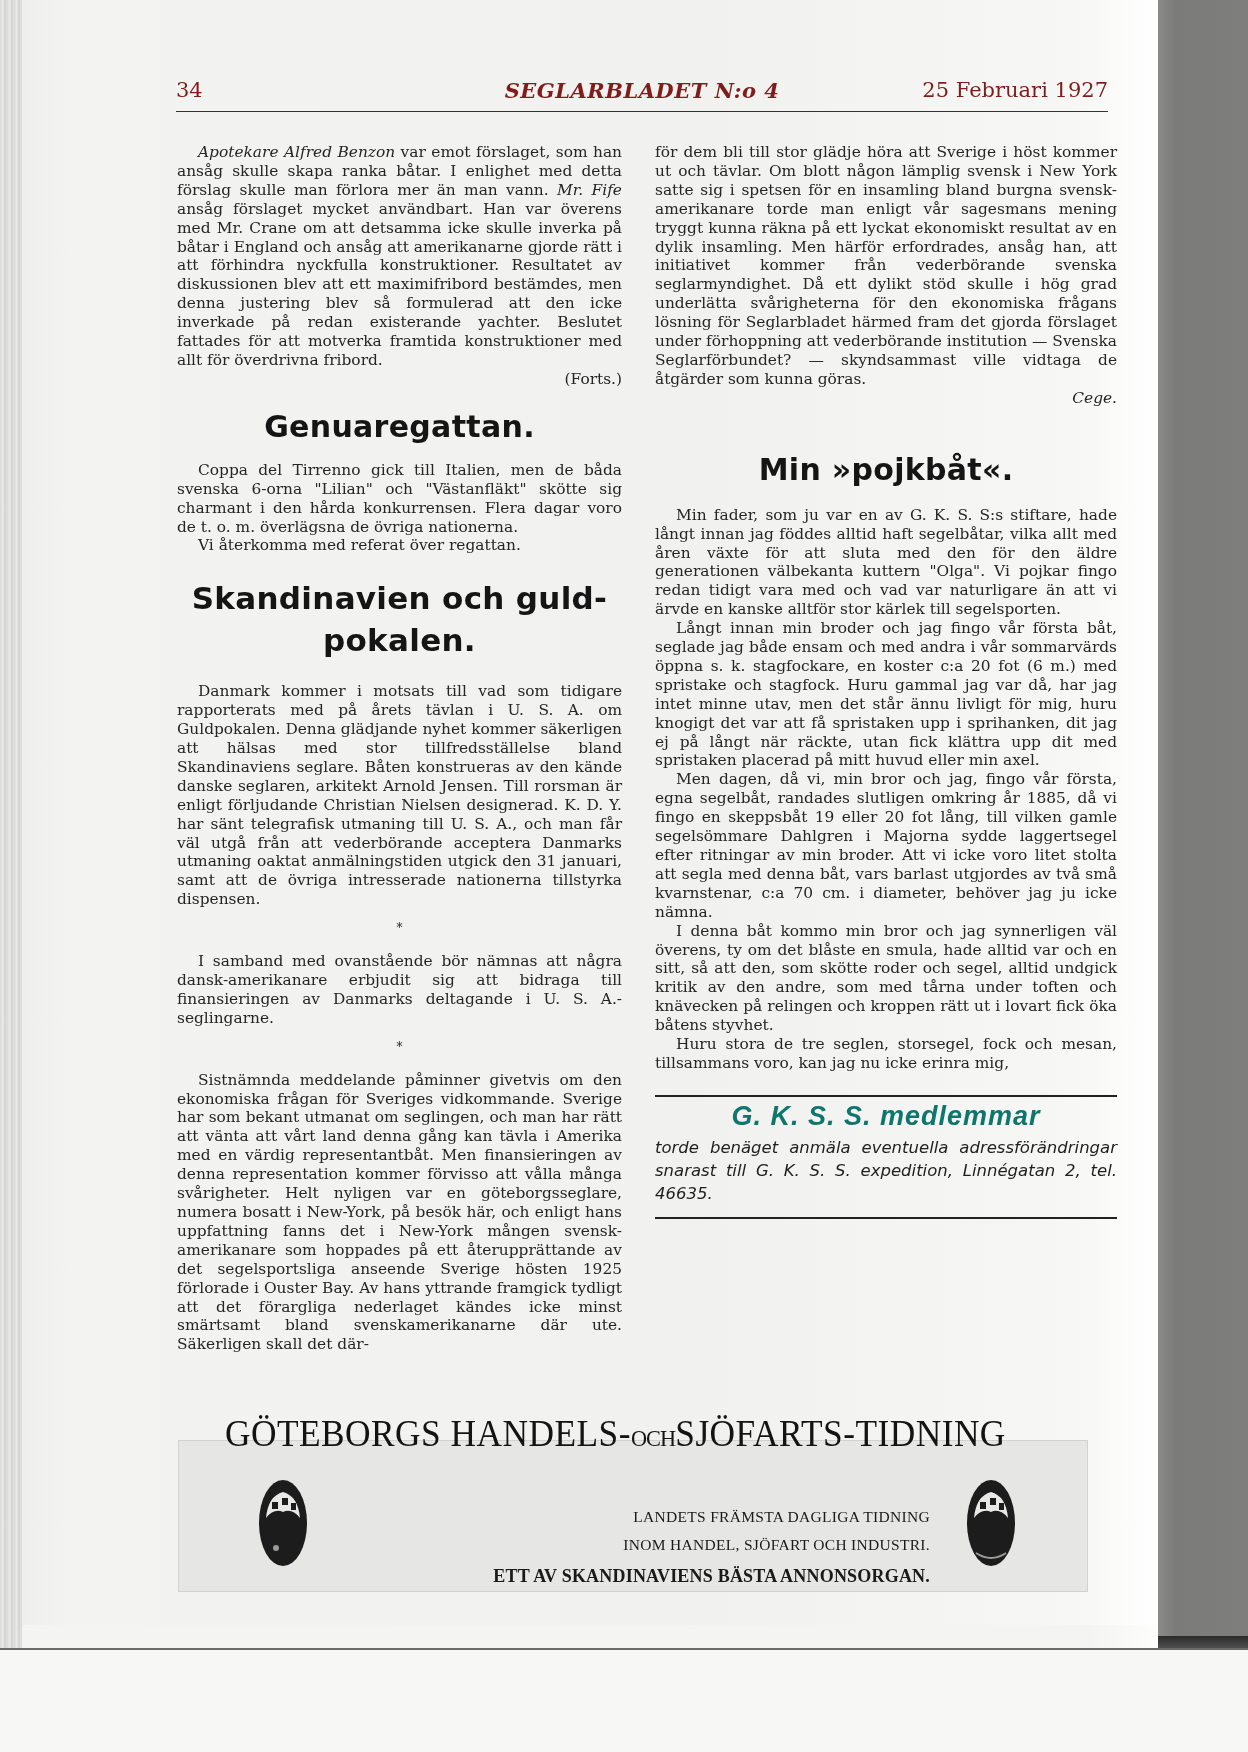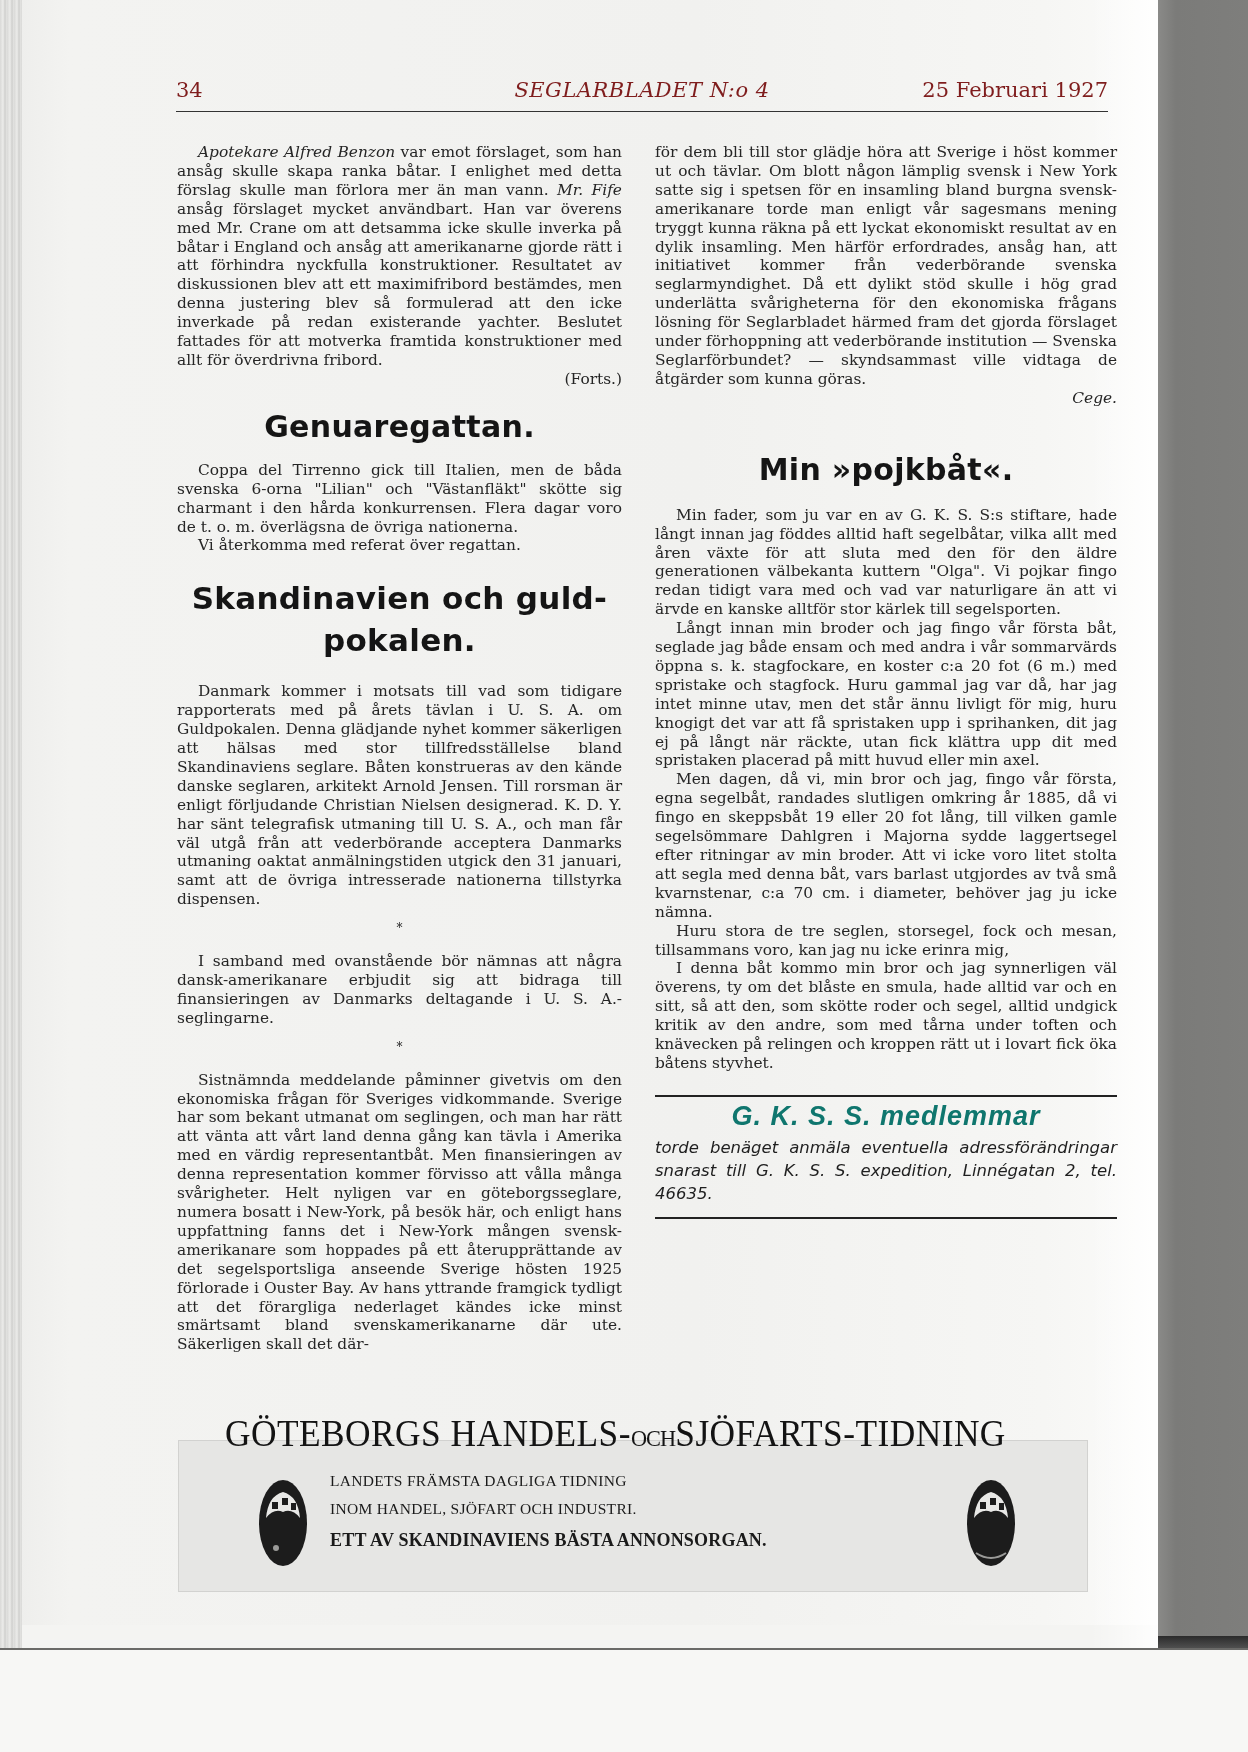--- a/index.html
+++ b/index.html
@@ -33,21 +33,21 @@
     position: absolute; left: 1090px; top: 0; width: 70px; height: 1648px;
     background: linear-gradient(to right, rgba(255,255,255,0) 0%, rgba(255,255,255,0.9) 100%);
   }
 
   
   .header {
     position: absolute; left: 176px; top: 78px; width: 932px; height: 30px;
     font-size: 21px; color: #7f1d1d;
   }
   .header .pg { position: absolute; left: 0; top: 0; }
-  .header .title { position: absolute; left: 0; right: 0; text-align: center; font-style: italic; letter-spacing: 0.5px; }
+  .header .title { position: absolute; left: 0; right: 0; text-align: center; font-style: italic; letter-spacing: 0.5px; font-weight: bold; }
   .header .date { position: absolute; right: 0; top: 0; }
   .header-rule {
     position: absolute; left: 176px; top: 111px; width: 932px; height: 0;
     border-top: 1.5px solid #333;
   }
 
   .col {
     position: absolute; font-size: 15.4px; line-height: 18.9px;
     text-align: justify; color: #252525;
   }
@@ -83,22 +83,22 @@
     background: #e6e6e4; border: 1px solid #d2d2d0;
   }
   .ad-title {
     position: absolute; left: 176px; top: 1410px; width: 945px; text-align: center;
     font-family: "Liberation Serif", serif; font-size: 38px; line-height: 46px;
     transform: scaleX(0.93); transform-origin: left top; white-space: nowrap; color: #141414;
     letter-spacing: 0.5px;
   }
   .ad-title .small { font-size: 24px; letter-spacing: -1px; }
   .ad-line {
-    position: absolute; left: 330px; width: 600px; text-align: left;
-    font-family: "Liberation Serif", serif; color: #1a1a1a; white-space: nowrap;
+    position: absolute; left: 330px; width: 600px; text-align: right;
+    font-family: "Liberation Serif", serif; color: #1a1a1a; white-space: nowrap; margin-top: 36px;
   }
   .ad-line1 { top: 1472px; font-size: 15.5px; letter-spacing: 0.3px; }
   .ad-line2 { top: 1500px; font-size: 15.5px; letter-spacing: 0.3px; }
   .ad-line3 { top: 1530px; font-size: 18px; font-weight: bold; letter-spacing: 0.2px; }
   .emblem {
     position: absolute; top: 1478px; width: 50px; height: 90px;
   }
   .emblem-left { left: 258px; }
   .emblem-right { left: 966px; }
 </style>
@@ -139,22 +139,22 @@
 </div>
 
 <div class="col col-right">
   <p class="noindent">för dem bli till stor glädje höra att Sverige i höst kommer ut och tävlar. Om blott någon lämplig svensk i New York satte sig i spetsen för en insamling bland burgna svensk-amerikanare torde man enligt vår sagesmans mening tryggt kunna räkna på ett lyckat ekonomiskt resultat av en dylik insamling. Men härför erfordrades, ansåg han, att initiativet kommer från vederbörande svenska seglarmyndighet. Då ett dylikt stöd skulle i hög grad underlätta svårigheterna för den ekonomiska frågans lösning för Seglarbladet härmed fram det gjorda förslaget under förhoppning att vederbörande institution — Svenska Seglarförbundet? — skyndsammast ville vidtaga de åtgärder som kunna göras.</p>
   <p class="signoff">Cege.</p>
 
   <div class="heading h-pojk">Min »pojkbåt«.</div>
   <p>Min fader, som ju var en av G. K. S. S:s stiftare, hade långt innan jag föddes alltid haft segelbåtar, vilka allt med åren växte för att sluta med den för den äldre generationen välbekanta kuttern "Olga". Vi pojkar fingo redan tidigt vara med och vad var naturligare än att vi ärvde en kanske alltför stor kärlek till segelsporten.</p>
   <p>Långt innan min broder och jag fingo vår första båt, seglade jag både ensam och med andra i vår sommarvärds öppna s. k. stagfockare, en koster c:a 20 fot (6 m.) med spristake och stagfock. Huru gammal jag var då, har jag intet minne utav, men det står ännu livligt för mig, huru knogigt det var att få spristaken upp i sprihanken, dit jag ej på långt när räckte, utan fick klättra upp dit med spristaken placerad på mitt huvud eller min axel.</p>
   <p>Men dagen, då vi, min bror och jag, fingo vår första, egna segelbåt, randades slutligen omkring år 1885, då vi fingo en skeppsbåt 19 eller 20 fot lång, till vilken gamle segelsömmare Dahlgren i Majorna sydde laggertsegel efter ritningar av min broder. Att vi icke voro litet stolta att segla med denna båt, vars barlast utgjordes av två små kvarnstenar, c:a 70 cm. i diameter, behöver jag ju icke nämna.</p>
+  <p>I denna båt kommo min bror och jag synnerligen väl överens, ty om det blåste en smula, hade alltid var och en sitt, så att den, som skötte roder och segel, alltid undgick kritik av den andre, som med tårna under toften och knävecken på relingen och kroppen rätt ut i lovart fick öka båtens styvhet.</p>
   <p>Huru stora de tre seglen, storsegel, fock och mesan, tillsammans voro, kan jag nu icke erinra mig,</p>
-  <p>I denna båt kommo min bror och jag synnerligen väl överens, ty om det blåste en smula, hade alltid var och en sitt, så att den, som skötte roder och segel, alltid undgick kritik av den andre, som med tårna under toften och knävecken på relingen och kroppen rätt ut i lovart fick öka båtens styvhet.</p>
 
   <div class="gkss-rule"></div>
   <div class="gkss-title">G. K. S. S. medlemmar</div>
   <div class="gkss-body">torde benäget anmäla eventuella adressförändringar snarast till G. K. S. S. expedition, Linnégatan 2, tel. 46635.</div>
   <div class="gkss-body-rule"></div>
 </div>
 
 <div class="ad-box"></div>
 <div class="ad-title"><span>GÖTEBORGS HANDELS-</span><span class="small">OCH</span><span>SJÖFARTS-TIDNING</span></div>
 <div class="ad-line ad-line1">LANDETS FRÄMSTA DAGLIGA TIDNING</div>

